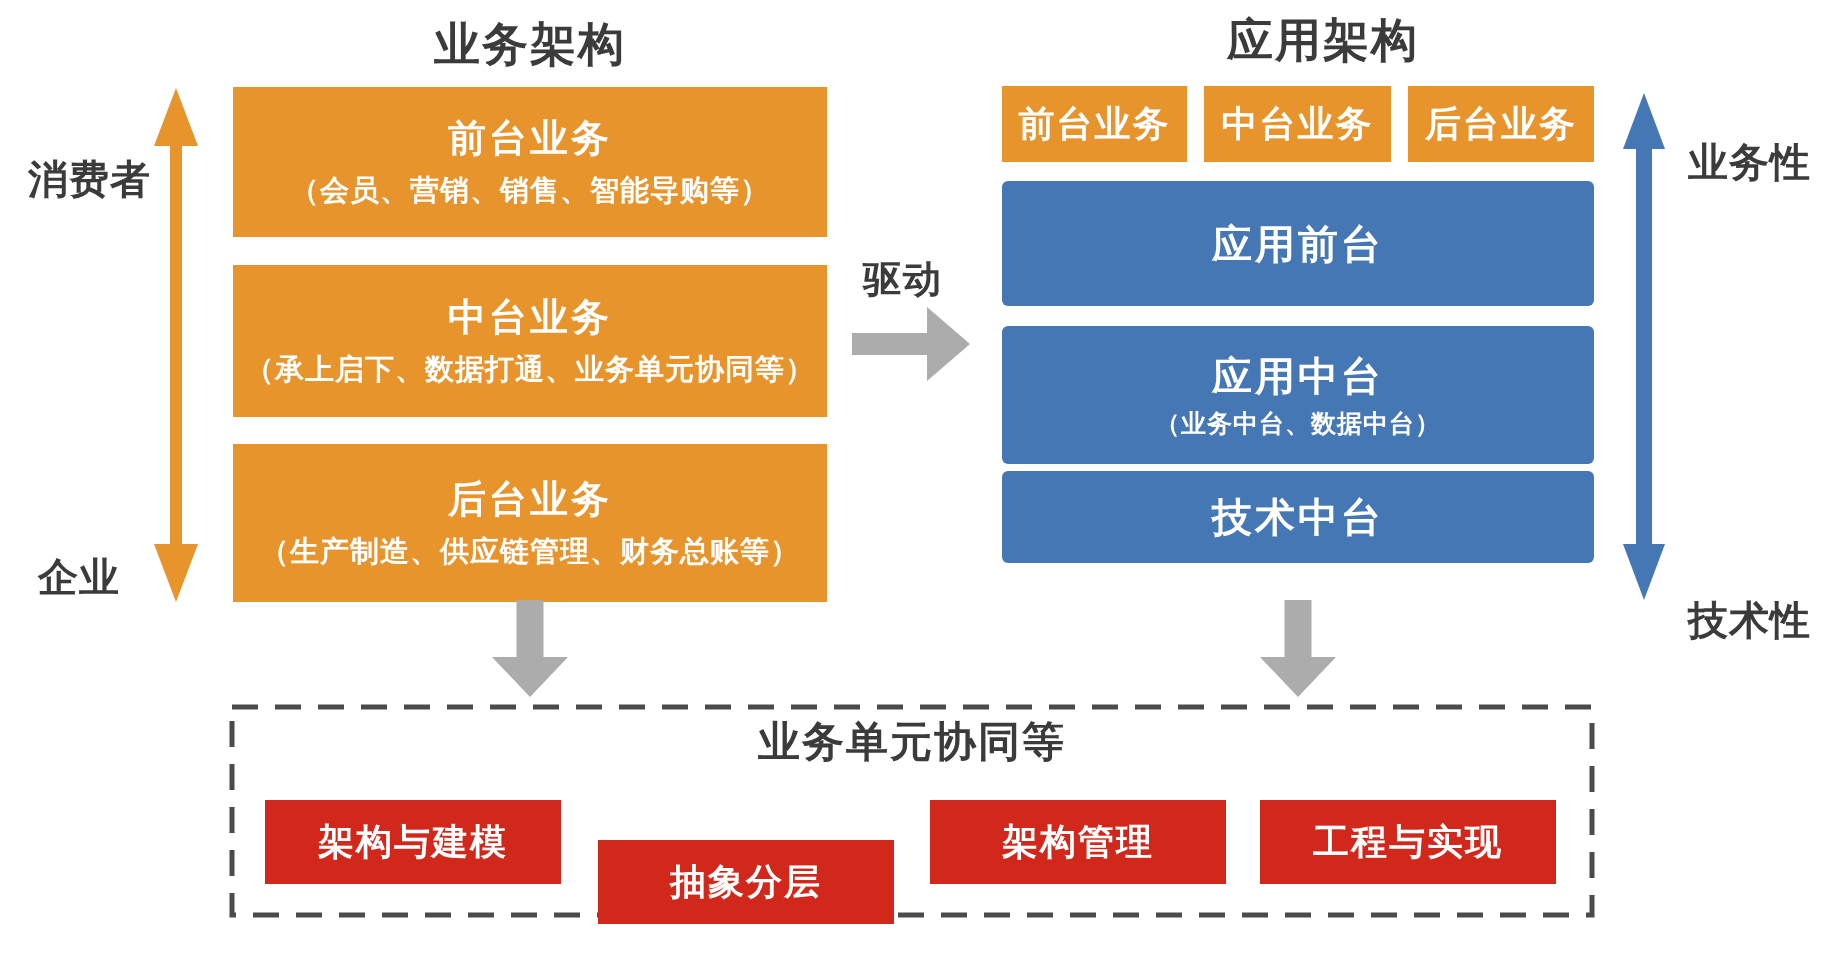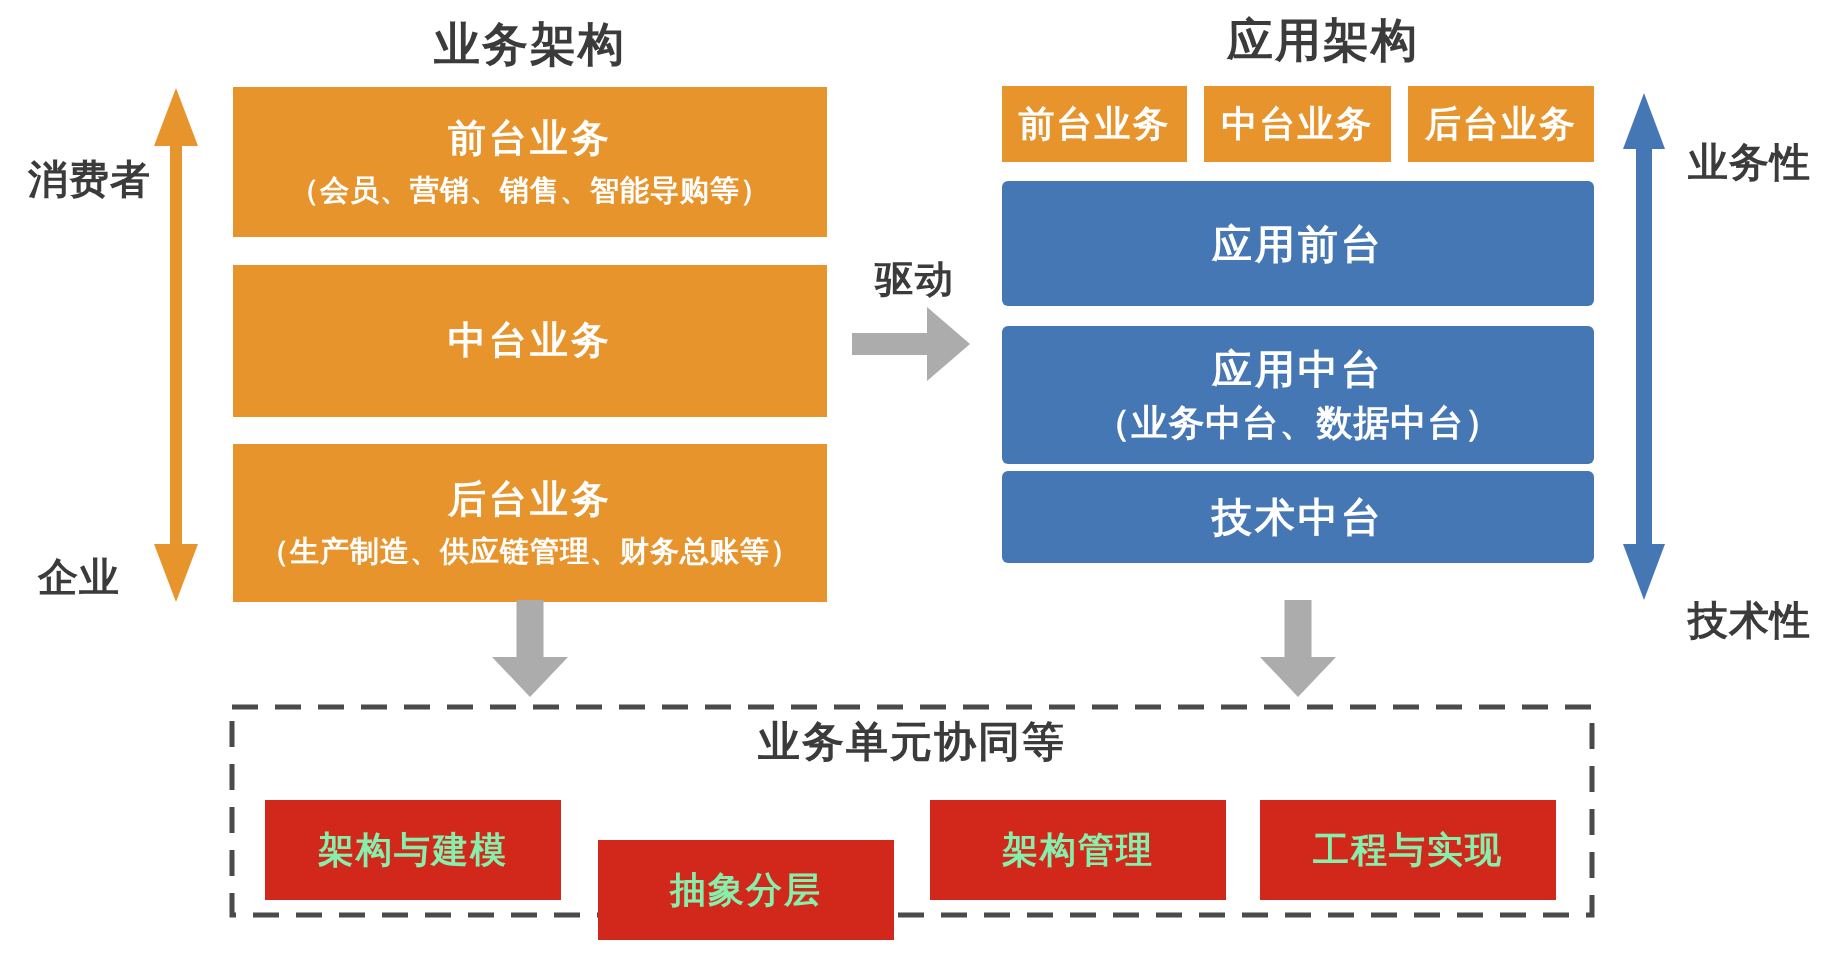--- a/index.html
+++ b/index.html
@@ -87,59 +87,58 @@
     text-align: center;
     border-radius: 6px;
   }
   .app-layer .layer-title {
     font-size: 40px;
     font-weight: bold;
     letter-spacing: 3px;
     line-height: 1.2;
   }
   .app-layer .layer-subtitle {
-    font-size: 36px;
+    font-size: 25px;
     font-weight: bold;
     letter-spacing: 1px;
     margin-top: 8px;
     line-height: 1.2;
   }
   .app-layer .layer-subtitle:empty { display: none; }
 
   .drive-label {
     position: absolute;
     left: 828px;
     top: 254px;
     width: 150px;
     text-align: center;
     font-size: 38px;
     font-weight: bold;
     color: #3b3b3b;
     letter-spacing: 2px;
-    padding-left: 12px;
   }
 
   .method-title {
     position: absolute;
     left: 231px;
     top: 714px;
     width: 1362px;
     text-align: center;
     font-size: 42px;
     font-weight: bold;
     color: #3b3b3b;
     letter-spacing: 2px;
   }
   .method-box {
     position: absolute;
     top: 800px;
     width: 296px;
-    height: 100px;
+    height: 84px;
     background: #d2271b;
-    color: #86efac;
+    color: #ffffff;
     font-size: 36px;
     font-weight: bold;
     letter-spacing: 2px;
     display: flex;
     align-items: center;
     justify-content: center;
   }
 </style>
 </head>
 <body>
@@ -155,20 +154,21 @@
   <svg class="abs" style="left:154px; top:88px;" width="44" height="514" viewBox="0 0 44 514">
     <polygon points="22,0 44,58 28,58 28,456 44,456 22,514 0,456 16,456 16,58 0,58" fill="#e8942d"></polygon>
   </svg>
 
   <div class="biz-box" style="top:87px; height:150px;">
     <div class="box-title">前台业务</div>
     <div class="box-subtitle">（会员、营销、销售、智能导购等）</div>
   </div>
   <div class="biz-box" style="top:265px; height:152px;">
     <div class="box-title">中台业务</div>
+    <div class="box-subtitle">（承上启下、数据打通、业务单元协同等）</div>
   </div>
   <div class="biz-box" style="top:444px; height:158px;">
     <div class="box-title">后台业务</div>
     <div class="box-subtitle">（生产制造、供应链管理、财务总账等）</div>
   </div>
 
   <div class="drive-label">驱动</div>
   <svg class="abs" style="left:852px; top:307px;" width="118" height="74" viewBox="0 0 118 74">
     <polygon points="0,26 75,26 75,0 118,37 75,74 75,48 0,48" fill="#acacac"></polygon>
   </svg>

